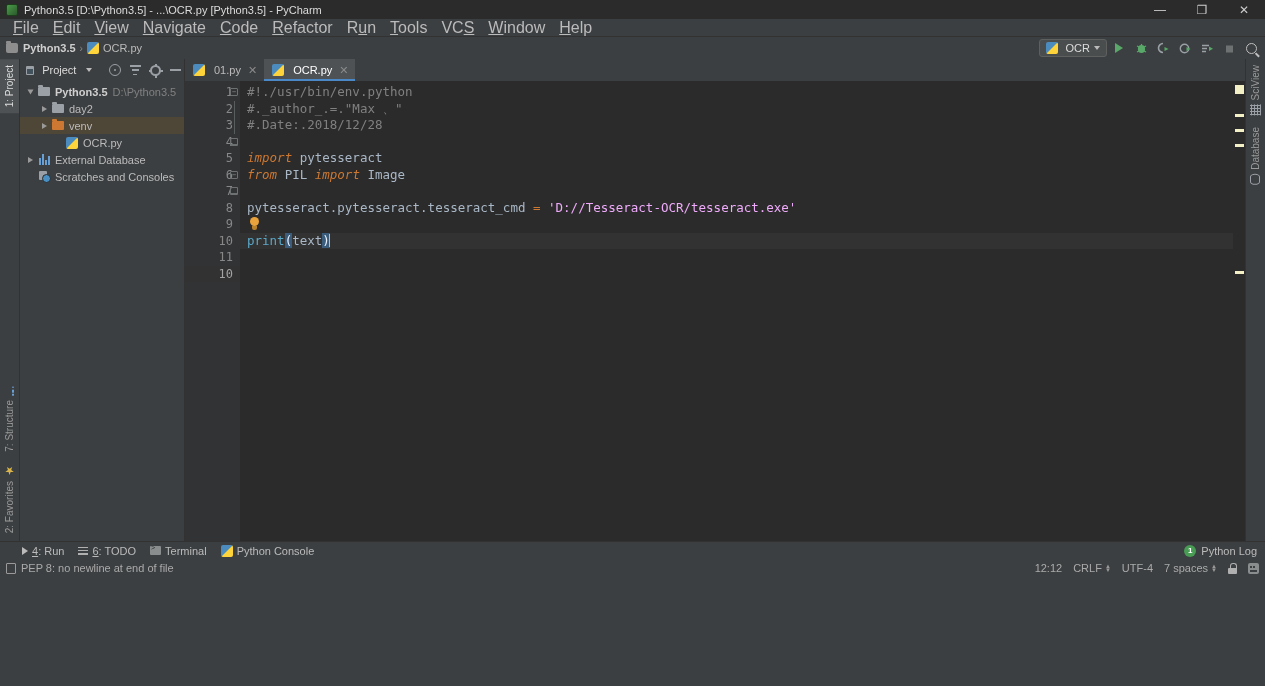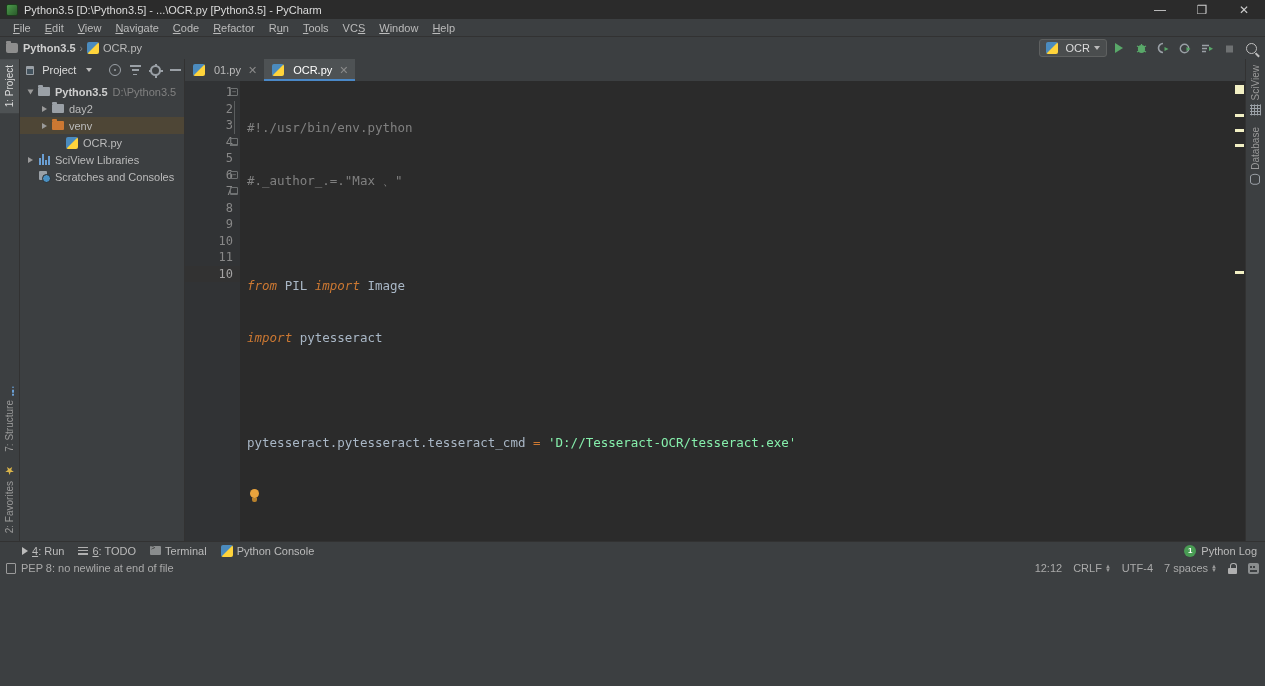--- a/index.html
+++ b/index.html
@@ -29,21 +29,21 @@
     width:42px; height:19px; display:flex; align-items:center; justify-content:center;
     color:#cccccc; font-size:12px; line-height:1;
   }
 
   
   .menubar {
     height:18px; background:#3c3f41; display:flex; align-items:center;
     padding-left:6px; border-bottom:1px solid #323232; flex:0 0 18px;
   }
   .menu-item {
-    padding:0 7px; height:18px; line-height:18px; font-size:11px; color:#bbbbbb;
+    padding:0 7px; height:18px; line-height:18px; font-size:16px; color:#bbbbbb;
     white-space:nowrap;
   }
   .menu-item u { text-decoration:underline; }
 
   
   .navbar {
     height:22px; background:#3c3f41; display:flex; align-items:center;
     padding-left:6px; flex:0 0 22px; position:relative;
   }
   .crumb { display:flex; align-items:center; font-size:11px; color:#bbbbbb; }
@@ -139,25 +139,25 @@
   .foldcol { position:absolute; right:0; top:3px; width:12px; }
   .fmark { height:16.5px; display:flex; align-items:center; justify-content:center; }
   .fbox { width:8px;height:8px;border:1px solid #6e7172;border-radius:1px;color:#8a8d8e;font-size:7px;line-height:6px;text-align:center; }
   .fline { width:1px; height:16.5px; background:#5a5d5e; margin:0 auto; }
 
   .code {
     flex:1 1 auto; position:relative; background:#2b2b2b;
     font-family:"DejaVu Sans Mono", monospace; font-size:12.5px;
     padding-top:3px; overflow:hidden; min-width:0;
   }
-  .cl { height:16.5px; line-height:16.5px; padding-left:7px; white-space:pre;margin-top:36px; }
+  .cl { height:16.5px; line-height:16.5px; padding-left:7px; white-space:pre; }
   .cl.cur { background:#323232; }
   .c-com { color:#808080; }
   .c-def { color:#a9b7c6; }
-  .c-str { color:#86efac; }
+  .c-str { color:#f0abfc; }
   .c-fn2 { color:#5aa8c8; }
   .c-eq  { color:#cc7832; }
   .c-pink{ color:#cc7832; font-style:italic; }
   .brk { background:#3b5c7a; color:#e8f2ff; }
   .caret { display:inline-block;width:1px;height:13px;background:#bbbbbb;vertical-align:-2px;margin:0 -1px; }
   .bulb {
     width:11px;height:13px;position:relative;display:inline-block;vertical-align:-2px;margin-left:2px;
   }
   .bulb:before{content:"";position:absolute;top:0;left:1px;width:9px;height:9px;border-radius:50%;background:#e8a33d;}
   .bulb:after{content:"";position:absolute;bottom:0;left:3px;width:5px;height:4px;background:#b8812c;border-radius:0 0 2px 2px;}
@@ -387,21 +387,21 @@
               <i class="arr"></i>
             </span>
           <span class="tico">
               <span class="lib-ico">
                 <i style="height:7px"></i>
                 <i style="height:11px"></i>
                 <i style="height:5px"></i>
                 <i style="height:9px"></i>
               </span>
             </span>
-          <span>SciView Libraries</span>
+          <span>External Database</span>
         </div>
         <div class="tnode" style="padding-left:17px">
           <span class="tico">
               <span class="scr-ico"></span>
             </span>
           <span>Scratches and Consoles</span>
         </div>
       </div>
     </div>
 
@@ -455,26 +455,28 @@
               </div>
             <div class="fmark">
                 <span class="fbox" style="border-bottom-width:2px"></span>
               </div>
           </div>
         </div>
 
         <div class="code">
           <div class="cl"><span class="c-com">#!./usr/bin/env.python</span></div>
           <div class="cl"><span class="c-com">#._author_.=."Max 、"</span></div>
+          <div class="cl"><span class="c-com">#.Date:.2018/12/28</span></div>
           <div class="cl"></div>
+          <div class="cl"><span class="c-pink">import</span><span class="c-def"> pytesseract</span></div>
           <div class="cl"><span class="c-pink">from</span><span class="c-def"> PIL </span><span class="c-pink">import</span><span class="c-def"> Image</span></div>
-          <div class="cl"><span class="c-pink">import</span><span class="c-def"> pytesseract</span></div>
           <div class="cl"></div>
           <div class="cl"><span class="c-def">pytesseract.pytesseract.tesseract_cmd </span><span class="c-eq">=</span><span class="c-str"> 'D://Tesseract-OCR/tesseract.exe'</span></div>
           <div class="cl"><span class="bulb"></span></div>
+          <div class="cl cur"><span class="c-fn2">print</span><span class="brk">(</span><span class="c-def">text</span><span class="brk">)</span><span class="caret"></span></div>
         </div>
 
         <div class="markbar">
           <div class="mk box" style="top:3px"></div>
           <div class="mk" style="top:33px"></div>
           <div class="mk" style="top:48px"></div>
           <div class="mk" style="top:63px"></div>
           <div class="mk" style="top:190px"></div>
         </div>
       </div>

